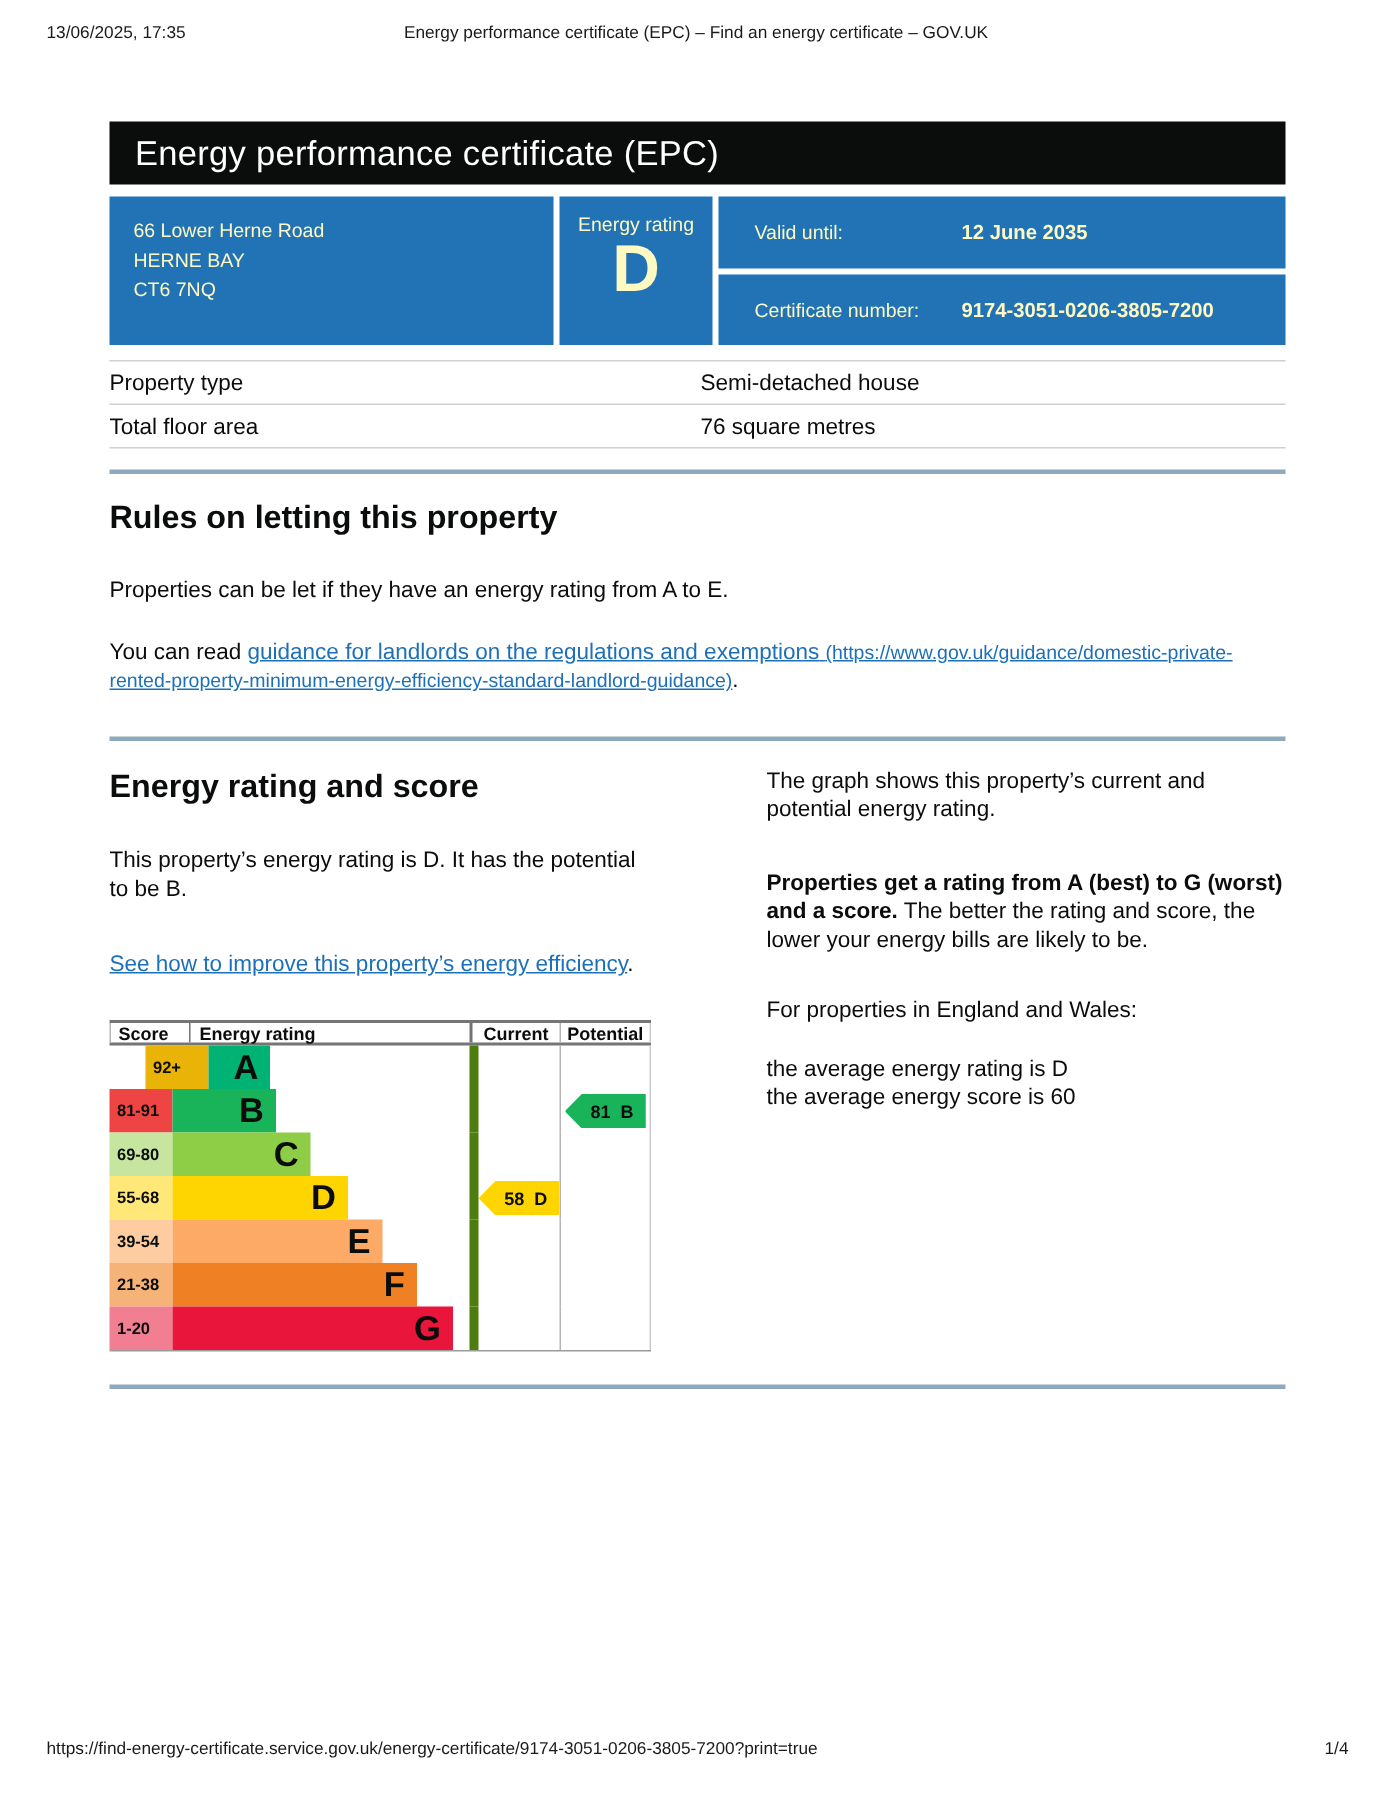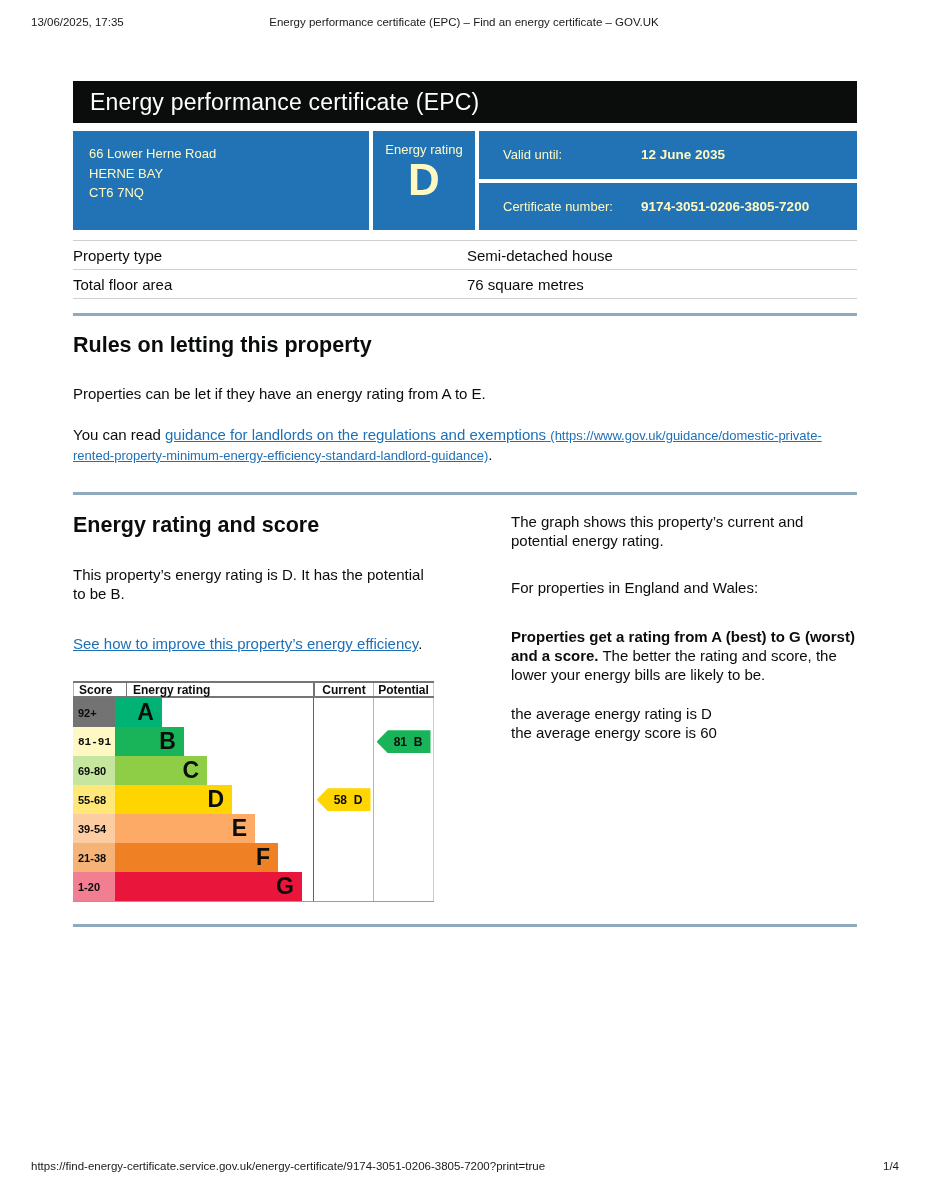--- a/index.html
+++ b/index.html
@@ -71,21 +71,21 @@
   .chart-head > div { display: flex; align-items: center; }
   .h-score { width: 54px; padding-left: 5px; border-left: 1px solid #b5b5b5; border-right: 1px solid #757575; }
   .h-rating { flex: 1; padding-left: 6px; }
   .h-current { width: 60px; justify-content: center; border-left: 2px solid #737373; }
   .h-potential { width: 61px; justify-content: center; border-left: 1px solid #b5b5b5; border-right: 1px solid #cccccc; }
   .chart-body { border-bottom: 1px solid #9b9b9b; }
   .chart-row { display: flex; height: 29px; }
   .score-cell { width: 42px; display: flex; align-items: center; padding-left: 5px; font-size: 11px; font-weight: bold; }
   .bar-area { flex: 1; }
   .bar { height: 100%; display: flex; align-items: center; justify-content: flex-end; padding-right: 8px; font-size: 23px; font-weight: bold; color: #0b0c0c; }
-  .cur-cell { width: 60px; border-left: 1px solid #4d7c0f; display: flex; align-items: center; justify-content: center; }
+  .cur-cell { width: 60px; border-left: 6px solid #4d7c0f; display: flex; align-items: center; justify-content: center; }
   .pot-cell { width: 61px; border-left: 1px solid #b5b5b5; border-right: 1px solid #cccccc; display: flex; align-items: center; justify-content: center; }
   .arrow { height: 23px; width: 54px; clip-path: polygon(21% 0, 100% 0, 100% 100%, 21% 100%, 0 50%); display: flex; align-items: center; justify-content: center; padding-left: 9px; font-size: 12px; font-weight: bold; color: #0b0c0c; }
 </style>
 </head>
 <body>
 
 <div class="page">
 
   <div class="meta-header">
     <span class="meta-datetime">13/06/2025, 17:35</span>
@@ -151,29 +151,29 @@
 
         <div class="epc-chart">
           <div class="chart-head">
             <div class="h-score">Score</div>
             <div class="h-rating">Energy rating</div>
             <div class="h-current">Current</div>
             <div class="h-potential">Potential</div>
           </div>
           <div class="chart-body" id="chart-rows">
               <div class="chart-row">
-                <div class="score-cell" style="background: #737373;">92+</div>
+                <div class="score-cell" style="background: #eab308; margin-left: 24px;">92+</div>
                 <div class="bar-area">
                   <div class="bar" style="width: 23.7%; background: rgb(0, 178, 116);">A</div>
                 </div>
                 <div class="cur-cell"></div>
                 <div class="pot-cell"></div>
               </div>
               <div class="chart-row">
-                <div class="score-cell" style="background: #fef9c3; font-family: Liberation Mono, monospace;">81-91</div>
+                <div class="score-cell" style="background: #ef4444;">81-91</div>
                 <div class="bar-area">
                   <div class="bar" style="width: 34.8%; background: rgb(25, 180, 89);">B</div>
                 </div>
                 <div class="cur-cell"></div>
                 <div class="pot-cell">
                   <div class="arrow" style="background: rgb(25, 180, 89);">81&nbsp;&nbsp;B</div>
                 </div>
               </div>
               <div class="chart-row">
                 <div class="score-cell" style="background: rgb(198, 230, 160);">69-80</div>
@@ -216,22 +216,22 @@
                 </div>
                 <div class="cur-cell"></div>
                 <div class="pot-cell"></div>
               </div>
             </div>
         </div>
       </div>
 
       <div class="col-right">
         <p class="body-text p1">The graph shows this property’s current and potential energy rating.</p>
+        <p class="body-text p2"><b>Properties get a rating from A (best) to G (worst) and a score.</b> <span>The better the rating and score, the lower your energy bills are likely to be.</span></p>
         <p class="body-text p3">For properties in England and Wales:</p>
-        <p class="body-text p2"><b>Properties get a rating from A (best) to G (worst) and a score.</b> <span>The better the rating and score, the lower your energy bills are likely to be.</span></p>
         <p class="body-text p4"><span>the average energy rating is D</span><br><span>the average energy score is 60</span></p>
       </div>
     </div>
 
     <hr class="divider d3">
 
   </div>
 
   <div class="meta-footer">
     <span class="meta-url">https://find-energy-certificate.service.gov.uk/energy-certificate/9174-3051-0206-3805-7200?print=true</span>

